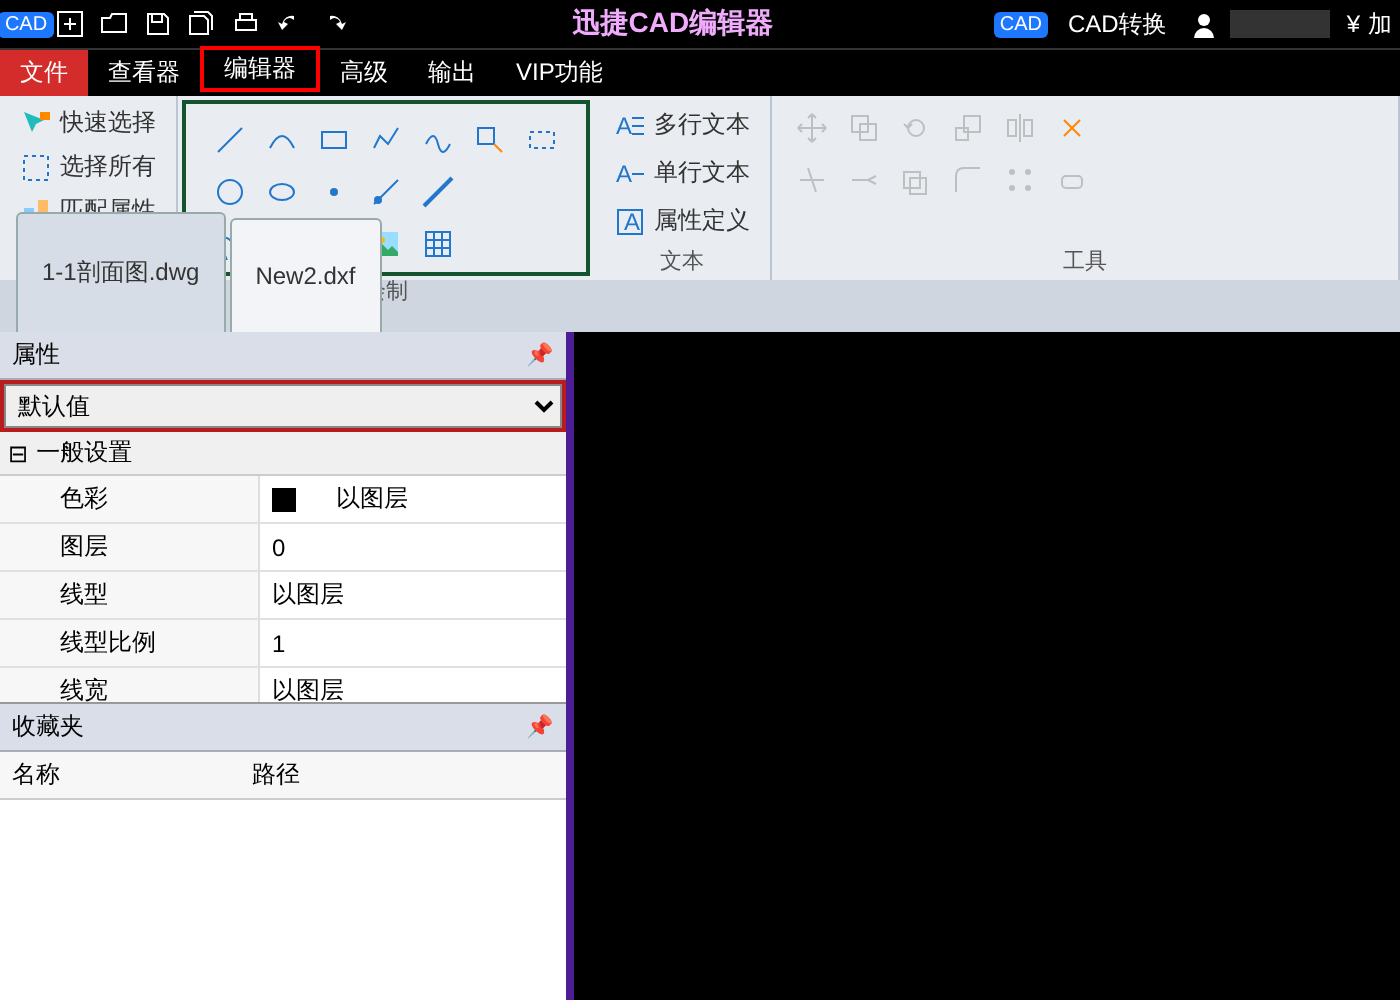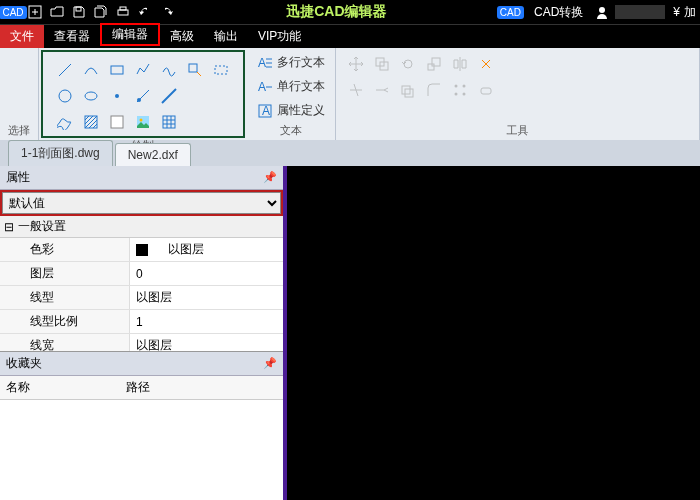--- a/index.html
+++ b/index.html
@@ -1,39 +1,39 @@
 <!DOCTYPE html>
 <html><head>
 <meta charset="utf-8">
 <style>
 *{box-sizing:border-box;margin:0;padding:0;font-family:"Microsoft YaHei","SimSun",sans-serif;font-size:12px}
 body{width:700px;height:500px;background:#000;overflow:hidden}
 .titlebar{height:24px;background:#000;display:flex;align-items:center;padding:0 4px;color:#fff;gap:4px}
 .tb-icon{width:18px;height:18px;display:inline-flex;align-items:center;justify-content:center;color:#fff}
-.app-title{flex:1;text-align:center;font-size:14px;font-weight:bold;color:#bef264}
+.app-title{flex:1;text-align:center;font-size:14px;font-weight:bold;color:#f0abfc}
 .cad-badge{background:#1e78ff;color:#fff;font-size:10px;padding:1px 3px;border-radius:3px;font-weight:normal}
 .menubar{height:24px;background:#000;display:flex;color:#fff;border-top:1px solid #333}
 .menu-item{padding:3px 10px;cursor:pointer;display:flex;align-items:center;height:100%}
 .menu-file{background:#d42b2b}
 .menu-editor{border:2px solid red;margin-top:-2px}
 .ribbon{background:#e9edf2;height:92px;display:flex}
 .ribbon-group{border-right:1px solid #bcc5d2;padding:4px 8px 2px 8px;display:flex;flex-direction:column;justify-content:space-between}
 .rg-body{display:flex;gap:4px}
 .rg-col{display:flex;flex-direction:column;gap:3px}
 .rg-item{display:flex;align-items:center;gap:4px;color:#333;padding:1px 2px;cursor:pointer;white-space:nowrap}
 .rg-item.dim{color:#999}
 .rg-label{text-align:center;color:#555;font-size:11px;padding-top:2px}
 .icon16{width:16px;height:16px;display:inline-flex;align-items:center;justify-content:center}
 .draw-group{border:2px solid #14532d;margin:2px}
 .draw-grid{display:grid;grid-template-columns:repeat(7,24px);grid-auto-rows:24px;gap:2px;padding:2px}
 .draw-btn{width:24px;height:24px;display:flex;align-items:center;justify-content:center;cursor:pointer;color:#2b5bb0}
 .text-group .rg-item{padding:2px}
 .tool-grid{display:grid;grid-template-columns:repeat(6,24px);grid-auto-rows:24px;gap:2px}
 .tabbar{height:26px;background:#cfd6e0;display:flex;align-items:flex-end;padding-left:8px;gap:2px}
-.tab{padding:4px 12px;background:#d6dde7;border:1px solid #9aa;border-bottom:none;border-radius:3px 3px 0 0;cursor:pointer;color:#333}
+.tab{padding:21px 12px;background:#d6dde7;border:1px solid #9aa;border-bottom:none;border-radius:3px 3px 0 0;cursor:pointer;color:#333}
 .tab.active{background:#f2f4f8}
 .workspace{display:flex;height:334px}
 .panel-left{width:287px;background:#b91c1c;display:flex;flex-direction:column;border-right:4px solid #4c1d95}
 .panel-title{background:#d9dee8;padding:3px 6px;display:flex;justify-content:space-between;align-items:center;border-bottom:1px solid #aab}
 .dropdown{display:flex;background:#fff;border:1px solid #888;margin:2px}
 .dropdown select{flex:1;border:none;padding:2px;font-size:12px}
 .prop-table{background:#fff;flex:1;overflow:auto;font-size:12px}
 .prop-header{display:flex;align-items:center;padding:2px 4px;background:#f0f0f0;border-bottom:1px solid #ccc}
 .prop-row{display:flex;border-bottom:1px solid #e0e0e0}
 .prop-key{width:130px;padding:3px 6px 3px 30px;background:#f7f7f7;border-right:1px solid #ddd}
@@ -114,20 +114,48 @@
   <div class="menu-item">查看器</div>
   <div class="menu-item menu-editor">编辑器</div>
   <div class="menu-item">高级</div>
   <div class="menu-item">输出</div>
   <div class="menu-item">VIP功能</div>
 </div>
 
 <div class="ribbon">
   <div class="ribbon-group">
     <div class="rg-body">
+      <div class="rg-col">
+        <div class="rg-item">
+            <span class="icon16">
+              <svg width="16" height="16">
+                <path d="M2 2l4 10 2-4 4-2z" fill="#2bb"></path>
+                <rect x="10" y="2" width="5" height="4" fill="#f80"></rect>
+              </svg>
+            </span>
+            <span>快速选择</span>
+          </div>
+        <div class="rg-item">
+            <span class="icon16">
+              <svg width="16" height="16">
+                <rect x="2" y="2" width="12" height="12" fill="none" stroke="#27c" stroke-dasharray="2"></rect>
+              </svg>
+            </span>
+            <span>选择所有</span>
+          </div>
+        <div class="rg-item">
+            <span class="icon16">
+              <svg width="16" height="16">
+                <rect x="2" y="6" width="5" height="8" fill="#8cf"></rect>
+                <rect x="9" y="2" width="5" height="12" fill="#fb6"></rect>
+              </svg>
+            </span>
+            <span>匹配属性</span>
+          </div>
+      </div>
     </div>
     <div class="rg-label">选择</div>
   </div>
 
   <div class="ribbon-group draw-group">
     <div class="draw-grid">
       <div class="draw-btn">
           <svg width="16" height="16">
             <path d="M2 14L14 2" stroke="#27c"></path>
           </svg>

